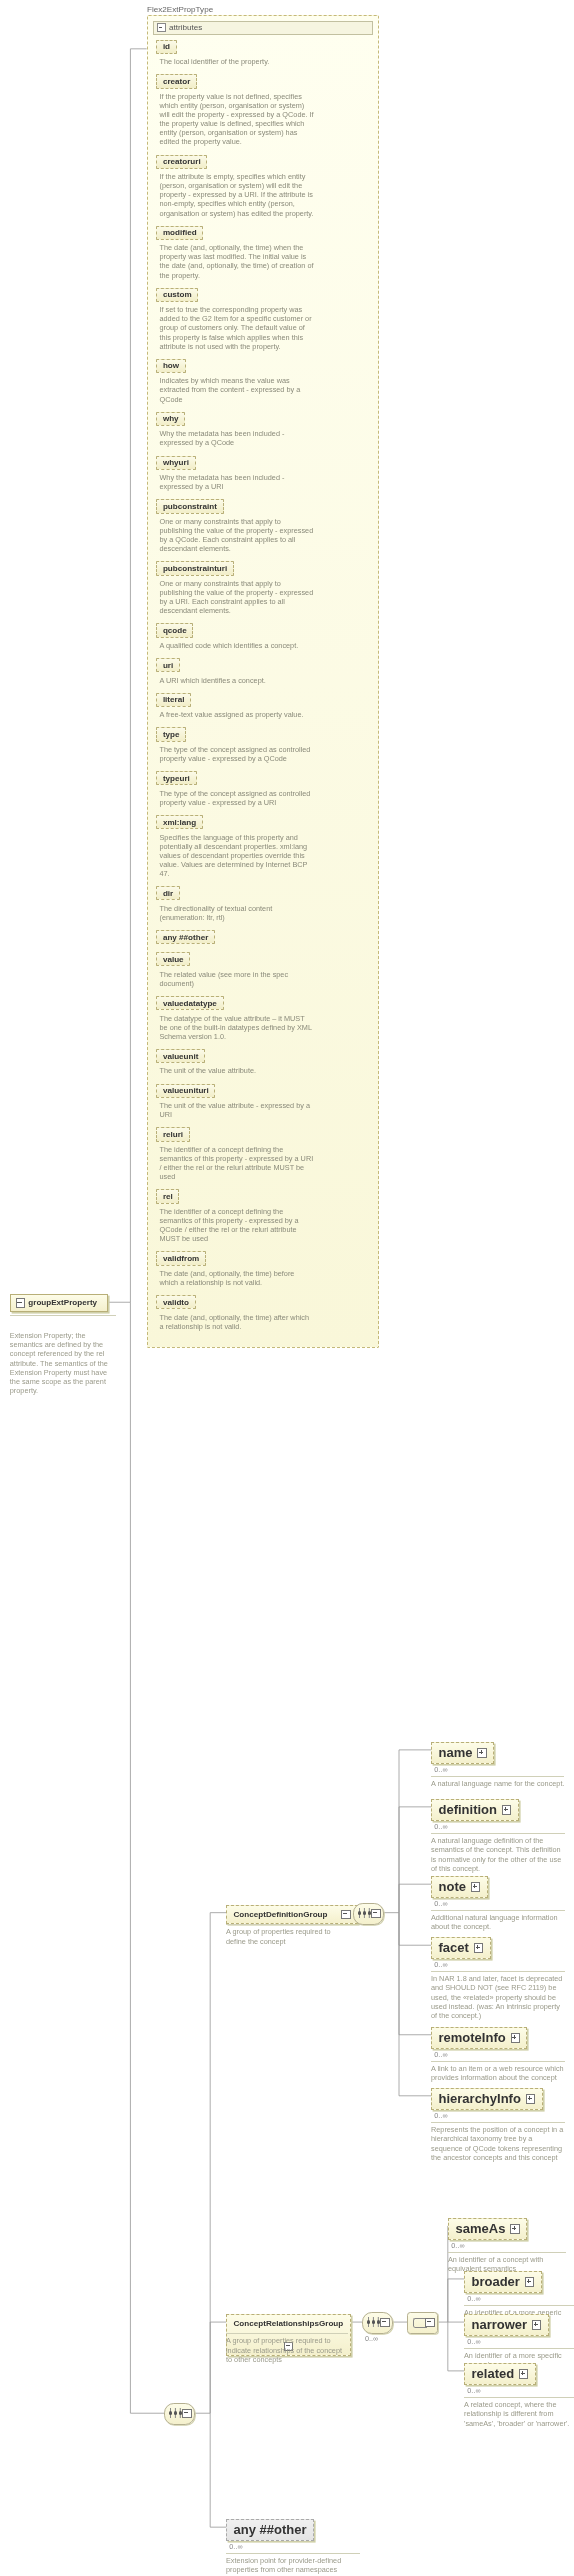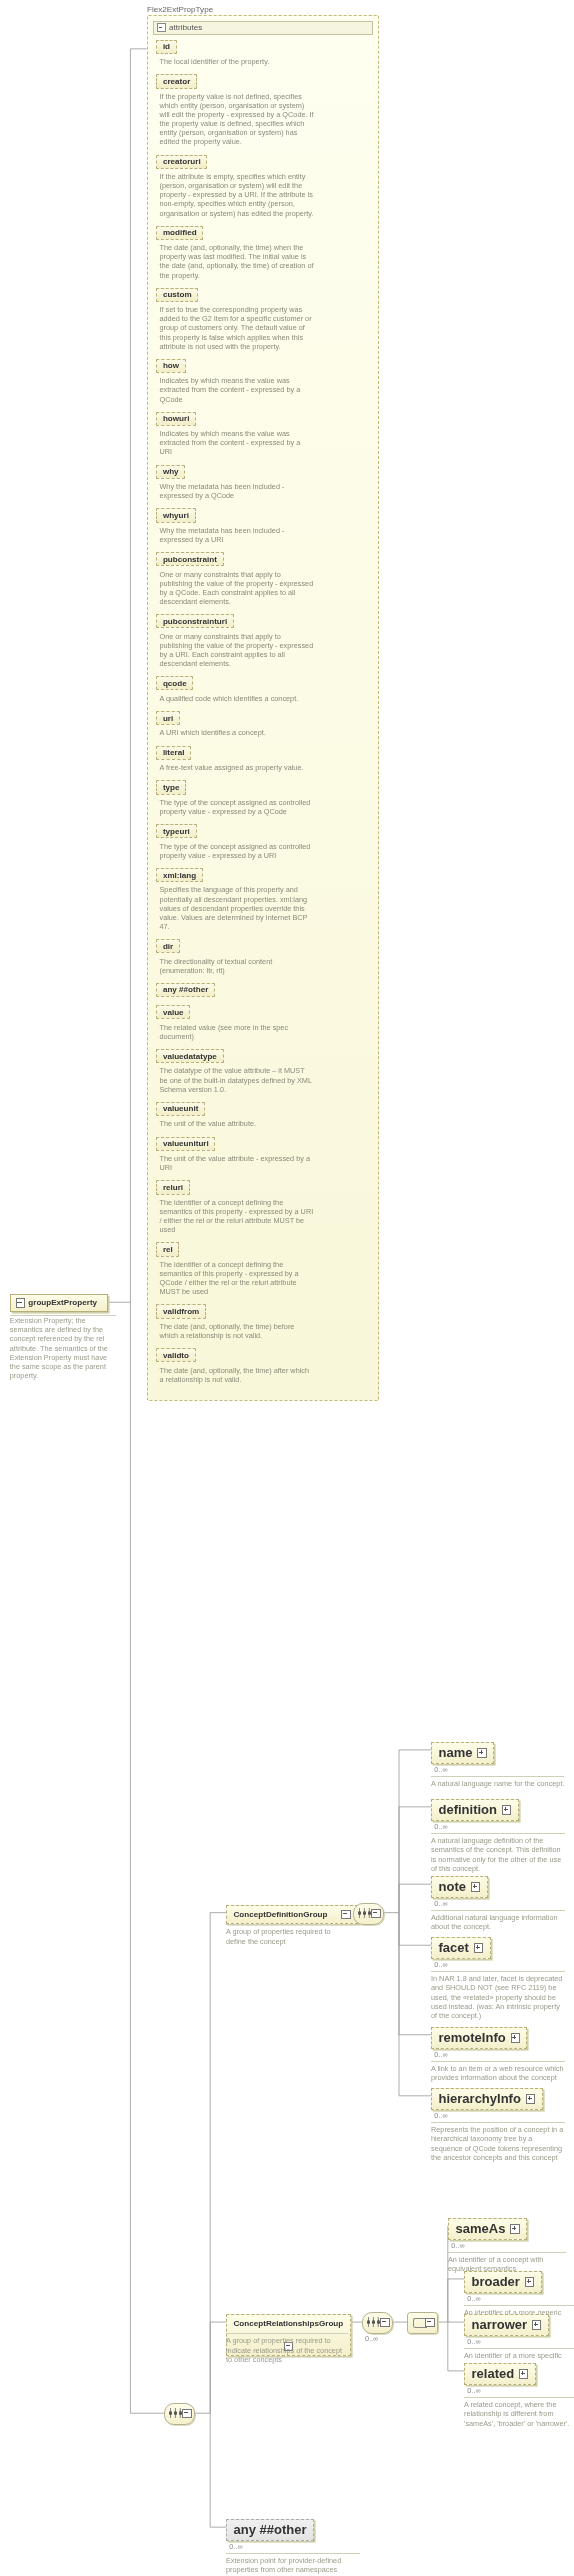--- a/index.html
+++ b/index.html
@@ -93,21 +93,21 @@
   }
   .root-node .box .minus { width:7.3px; height:7.3px; border:0.8px solid #777; background:#fff; display:inline-block; position:relative; }
   .root-node .box .minus::after { content:""; position:absolute; left:0.8px; top:2.4px; width:4.1px; height:0.8px; background:#555; }
   .root-doc {
     margin-top: 3.3px;
     font-size: 7.3px;
     color: #9a9a8a;
     line-height: 1.25;
     width: 106px;
     border-top: 0.8px solid #d0d0b8;
-    padding-top: 0;
+    padding-top: 15px;
   }
 
   
   .seq {
     position: absolute;
     width: 29px;
     height: 19.5px;
     border: 0.8px solid #b5b090;
     border-radius: 9.8px;
     background: linear-gradient(#fdfce8,#f4f0cc);
@@ -252,21 +252,20 @@
       <span class="sq"></span>
       <span>attributes</span>
     </div>
     <div id="attr-list">
         <div class="attr-row"><span class="attr-name">id</span><div class="attr-doc">The local identifier of the property.</div></div>
         <div class="attr-row"><span class="attr-name">creator</span><div class="attr-doc">If the property value is not defined, specifies which entity (person, organisation or system) will edit the property - expressed by a QCode. If the property value is defined, specifies which entity (person, organisation or system) has edited the property value.</div></div>
         <div class="attr-row"><span class="attr-name">creatoruri</span><div class="attr-doc">If the attribute is empty, specifies which entity (person, organisation or system) will edit the property - expressed by a URI. If the attribute is non-empty, specifies which entity (person, organisation or system) has edited the property.</div></div>
         <div class="attr-row"><span class="attr-name">modified</span><div class="attr-doc">The date (and, optionally, the time) when the property was last modified. The initial value is the date (and, optionally, the time) of creation of the property.</div></div>
         <div class="attr-row"><span class="attr-name">custom</span><div class="attr-doc">If set to true the corresponding property was added to the G2 Item for a specific customer or group of customers only. The default value of this property is false which applies when this attribute is not used with the property.</div></div>
         <div class="attr-row"><span class="attr-name">how</span><div class="attr-doc">Indicates by which means the value was extracted from the content - expressed by a QCode</div></div>
-        <div class="attr-row"><span class="attr-name">howuri</span><div class="attr-doc">Indicates by which means the value was extracted from the content - expressed by a URI</div></div>
         <div class="attr-row"><span class="attr-name">why</span><div class="attr-doc">Why the metadata has been included - expressed by a QCode</div></div>
         <div class="attr-row"><span class="attr-name">whyuri</span><div class="attr-doc">Why the metadata has been included - expressed by a URI</div></div>
         <div class="attr-row"><span class="attr-name">pubconstraint</span><div class="attr-doc">One or many constraints that apply to publishing the value of the property - expressed by a QCode. Each constraint applies to all descendant elements.</div></div>
         <div class="attr-row"><span class="attr-name">pubconstrainturi</span><div class="attr-doc">One or many constraints that apply to publishing the value of the property - expressed by a URI. Each constraint applies to all descendant elements.</div></div>
         <div class="attr-row"><span class="attr-name">qcode</span><div class="attr-doc">A qualified code which identifies a concept.</div></div>
         <div class="attr-row"><span class="attr-name">uri</span><div class="attr-doc">A URI which identifies a concept.</div></div>
         <div class="attr-row"><span class="attr-name">literal</span><div class="attr-doc">A free-text value assigned as property value.</div></div>
         <div class="attr-row"><span class="attr-name">type</span><div class="attr-doc">The type of the concept assigned as controlled property value - expressed by a QCode</div></div>
         <div class="attr-row"><span class="attr-name">typeuri</span><div class="attr-doc">The type of the concept assigned as controlled property value - expressed by a URI</div></div>
         <div class="attr-row"><span class="attr-name">xml:lang</span><div class="attr-doc">Specifies the language of this property and potentially all descendant properties. xml:lang values of descendant properties override this value. Values are determined by Internet BCP 47.</div></div>

